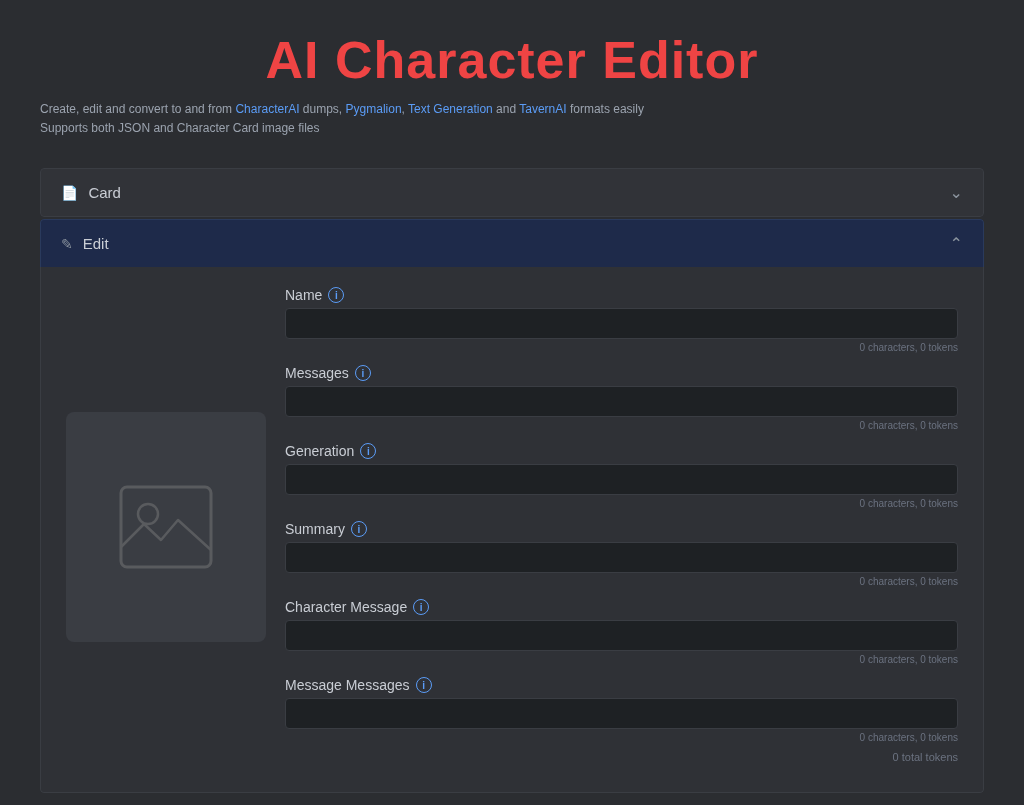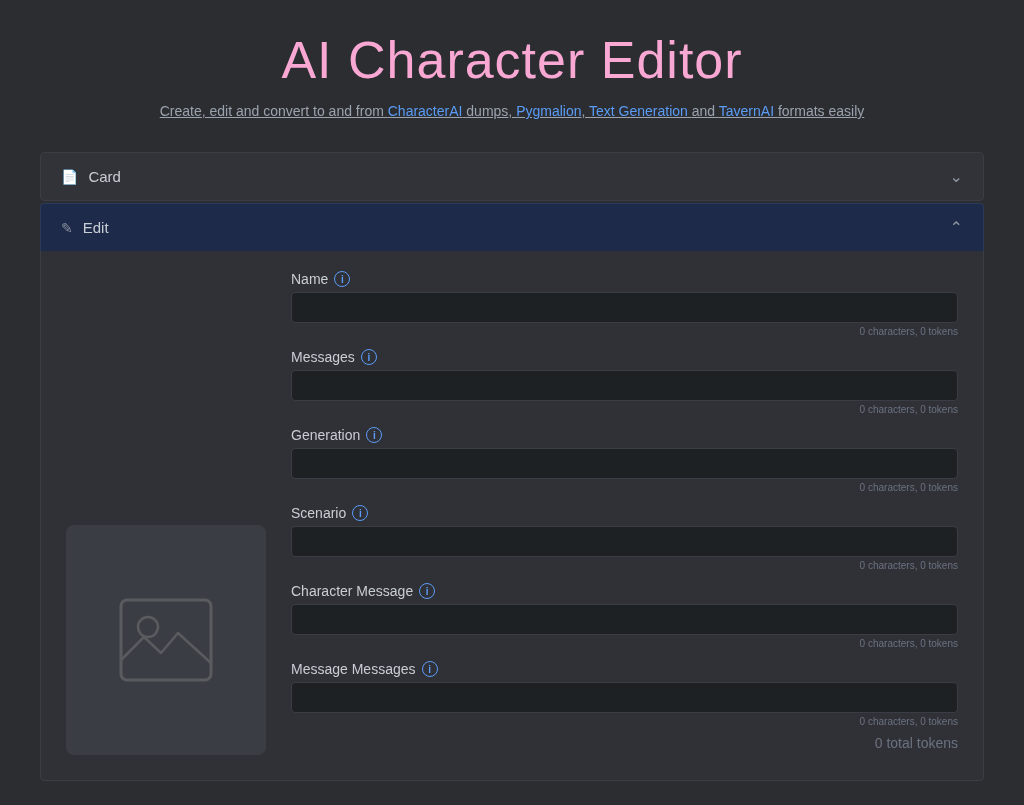--- a/index.html
+++ b/index.html
@@ -13,32 +13,30 @@
     }
 
     .page-wrapper {
       width: 1024px;
       padding: 30px 40px 40px;
     }
 
     .page-title {
       text-align: center;
       font-size: 52px;
-      font-weight: 400;
-      color: #f9a8d4;
+      font-weight: 700;
+      color: #ef4444;
       margin-bottom: 10px;
       letter-spacing: 1px;
     }
 
     .page-subtitle {
-      text-align: center;
-      font-size: 14px;
+      font-size: 12px;
       color: #9ba3af;
       line-height: 1.6;
-      text-decoration: underline;
     }
 
     .page-subtitle a {
       color: #5b9cf6;
       text-decoration: none;
     }
 
     .sections-wrapper {
       margin-top: 30px;
       display: flex;
@@ -91,22 +89,22 @@
     .section-body {
       background-color: #2f3136;
       border: 1px solid #3a3d43;
       border-top: none;
       border-radius: 0 0 4px 4px;
       padding: 20px 25px 25px;
     }
 
     .edit-layout {
       display: flex;
-      gap: 25px;
-      align-items: flex-end;
+      gap: 19px;
+      align-items: center;
     }
 
     .avatar-container {
       width: 200px;
       min-width: 200px;
       height: 230px;
       background-color: #3a3d43;
       border-radius: 8px;
       display: flex;
       align-items: center;
@@ -175,21 +173,21 @@
     .field-counter {
       text-align: right;
       font-size: 10px;
       color: #6b7280;
       margin-top: 3px;
       margin-bottom: 8px;
     }
 
     .total-tokens {
       text-align: right;
-      font-size: 14px;
+      font-size: 11px;
       color: #6b7280;
       margin-top: 2px;
     }
   </style>
 </head>
 <body>
 
 <div class="page-wrapper">
 
   <h1 class="page-title">AI Character Editor</h1>
@@ -198,20 +196,21 @@
       Create, edit and convert to and from 
       <a href="#">CharacterAI</a>
       <span> dumps</span>,
       <a href="#"> Pygmalion</a>,
       <a href="#"> Text Generation</a>
       <span> and </span>
       <a href="#">TavernAI</a>
       <span> formats easily</span>
     </span>
     <br>
+    <span>Supports both JSON and Character Card image files</span>
   </div>
 
   <div class="sections-wrapper">
 
     <div class="section">
       <div class="section-header">
         <div class="section-header-left">
           <span class="section-icon">📄</span>
           <span>Card</span>
         </div>
@@ -265,21 +264,21 @@
               <div class="field-label">
                 <span>Generation</span>
                 <span class="info-icon">i</span>
               </div>
               <input type="text" class="field-input" value="" style="">
               <div class="field-counter">0 characters, 0 tokens</div>
             </div>
 
             <div class="field-group">
               <div class="field-label">
-                <span>Scenario</span>
+                <span>Summary</span>
                 <span class="info-icon">i</span>
               </div>
               <input type="text" class="field-input" value="" style="">
               <div class="field-counter">0 characters, 0 tokens</div>
             </div>
 
             <div class="field-group">
               <div class="field-label">
                 <span>Character Message</span>
                 <span class="info-icon">i</span>

